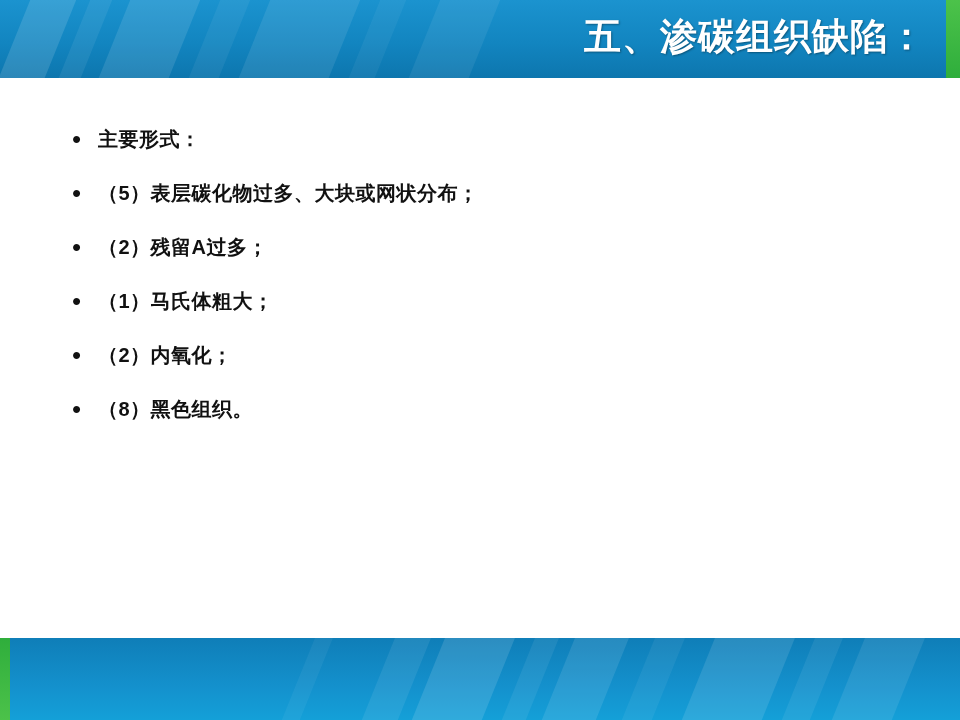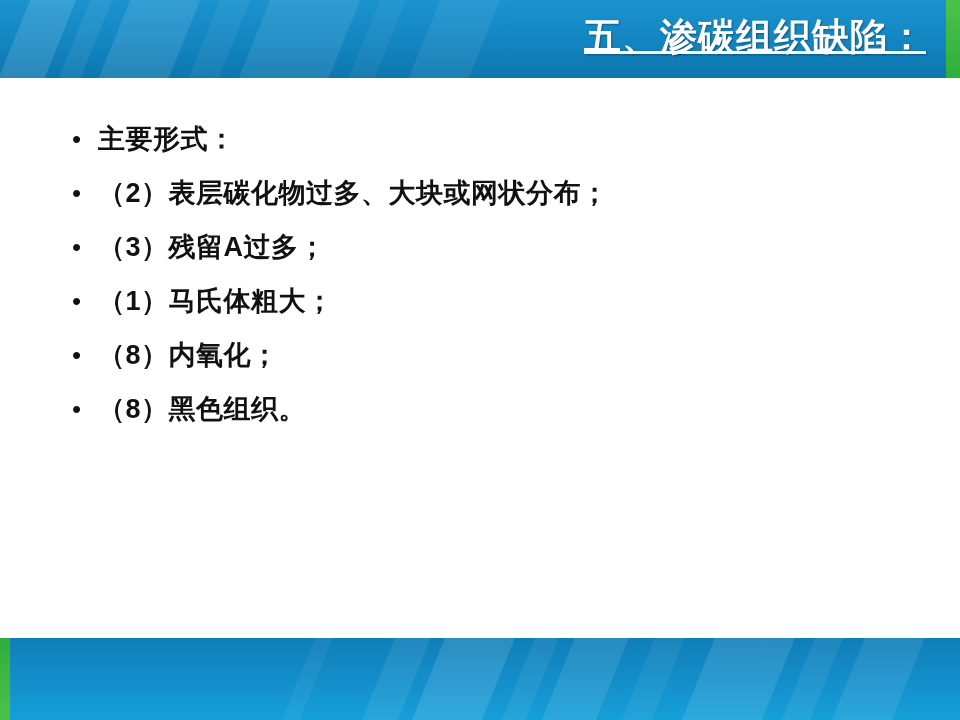--- a/index.html
+++ b/index.html
@@ -62,21 +62,20 @@
     right: 34px;
     top: 8px;
     margin: 0;
     color: #ffffff;
     font-size: 37px;
     font-weight: bold;
     letter-spacing: 1px;
     line-height: 58px;
     text-shadow: 1px 1px 2px rgba(0,0,0,0.35);
     white-space: nowrap;
-    text-decoration: underline;
   }
 
   
   .body-area {
     position: absolute;
     left: 0;
     top: 78px;
     width: 960px;
     height: 560px;
     background: #ffffff;
@@ -96,21 +95,21 @@
   .bullet-marker {
     width: 26px;
     flex: 0 0 26px;
     color: #111111;
     font-size: 26px;
     line-height: 42px;
     text-align: left;
   }
   .bullet-text {
     color: #111111;
-    font-size: 27px;
+    font-size: 20px;
     font-weight: bold;
     line-height: 42px;
     letter-spacing: 0.5px;
     white-space: nowrap;
   }
 
   
   .footer-band {
     position: absolute;
     left: 0;
@@ -166,36 +165,36 @@
   <div class="body-area">
     <ul class="bullet-list">
 
       <li class="bullet-item">
         <span class="bullet-marker">•</span>
         <span class="bullet-text">主要形式：</span>
       </li>
 
       <li class="bullet-item">
         <span class="bullet-marker">•</span>
-        <span class="bullet-text">（2）表层碳化物过多、大块或网状分布；</span>
-      </li>
-
-      <li class="bullet-item">
-        <span class="bullet-marker">•</span>
-        <span class="bullet-text">（3）残留A过多；</span>
+        <span class="bullet-text">（5）表层碳化物过多、大块或网状分布；</span>
+      </li>
+
+      <li class="bullet-item">
+        <span class="bullet-marker">•</span>
+        <span class="bullet-text">（2）残留A过多；</span>
       </li>
 
       <li class="bullet-item">
         <span class="bullet-marker">•</span>
         <span class="bullet-text">（1）马氏体粗大；</span>
       </li>
 
       <li class="bullet-item">
         <span class="bullet-marker">•</span>
-        <span class="bullet-text">（8）内氧化；</span>
+        <span class="bullet-text">（2）内氧化；</span>
       </li>
 
       <li class="bullet-item">
         <span class="bullet-marker">•</span>
         <span class="bullet-text">（8）黑色组织。</span>
       </li>
 
     </ul>
   </div>
 

